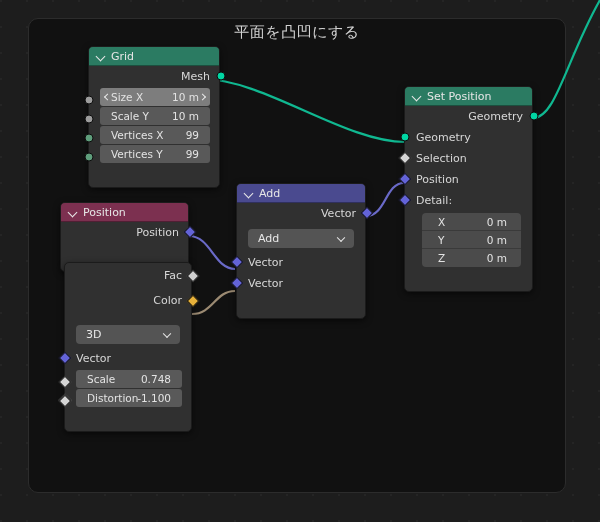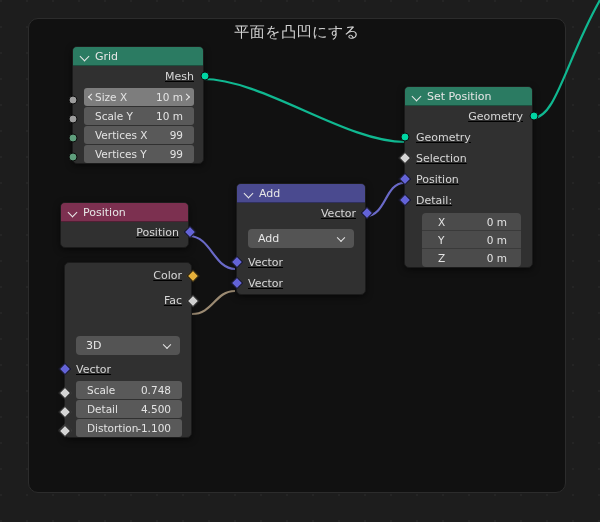--- a/index.html
+++ b/index.html
@@ -62,21 +62,21 @@
     width: 11px; height: 11px; margin-right: 4px;
     display: inline-block; position: relative; flex: none;
   }
   .node-header .chev::before {
     content: ""; position: absolute; left: 1px; top: 2px;
     width: 6px; height: 6px;
     border-left: 1.4px solid #e8e8e8;
     border-bottom: 1.4px solid #e8e8e8;
     transform: rotate(-45deg);
   }
-  .node-body { position: relative; padding-bottom: 0; text-decoration: underline; }
+  .node-body { position: relative; padding-bottom: 24px; }
 
   .hdr-teal   { background: #2b7b62; }
   .hdr-blue   { background: #4a4a8f; }
   .hdr-maroon { background: #7c3050; }
   .hdr-orange { background: #a35c28; }
 
   
   .out-row, .in-row {
     position: relative;
     height: 21px;
@@ -185,21 +185,21 @@
 
     <path d="M 533,118 C 556,118 566,60 600,0" stroke="#10b891" stroke-width="2.2" fill="none"></path>
 
     <path d="M 189,236 C 211,236 214,269 235,269" stroke="#6a6ac8" stroke-width="2.2" fill="none"></path>
 
     <path d="M 192,314 C 213,314 215,291 235,291" stroke="#9b8a72" stroke-width="2.2" fill="none"></path>
 
     <path d="M 366,216 C 386,216 385,183 404,183" stroke="#6a6ac8" stroke-width="2.2" fill="none"></path>
   </svg>
 
-  <div class="node" style="left:72px; top:46px; width:132px;">
+  <div class="node" style="left:88px; top:46px; width:132px;">
     <div class="node-header hdr-teal">
       <span class="chev"></span>
       <span class="label">Grid</span>
     </div>
     <div class="node-body">
       <div class="out-row">
         <span class="sock circle s-geo" style="left:132px; top:10px;"></span>
         <span class="label">Mesh</span>
       </div>
 
@@ -325,52 +325,48 @@
         <span class="sock diamond s-vec" style="left:129px; top:10px;"></span>
         <span class="label">Position</span>
       </div>
       <div class="spacer"></div>
     </div>
   </div>
 
   <div class="node" style="left:64px; top:262px; width:128px;">
     <div class="node-body">
       <div class="out-row" style="height:25px;">
+        <span class="sock diamond s-greyd" style="left:128px; top:13px;"></span>
+        <span class="label">Fac</span>
+      </div>
+      <div class="out-row" style="height:25px;">
         <span class="sock diamond s-col" style="left:128px; top:13px;"></span>
         <span class="label">Color</span>
       </div>
-      <div class="out-row" style="height:25px;">
-        <span class="sock diamond s-greyd" style="left:128px; top:13px;"></span>
-        <span class="label">Fac</span>
-      </div>
-
-      <div class="dropdown" style="margin-top:23px;">
+
+      <div class="dropdown" style="margin-top:12px;">
         <span class="dname">3D</span>
         <span class="dchev"></span>
       </div>
 
       <div class="in-row">
         <span class="sock diamond s-vec" style="left:0px; top:10px;"></span>
         <span class="label">Vector</span>
       </div>
 
       <div style="position:relative;">
         <span class="sock diamond-dot" style="left:0px; top:12px; background:#d5d5d5;"></span>
         <div class="field">
           <span class="fname">Scale</span>
           <span class="fval">0.748</span>
         </div>
       </div>
 
       <div style="position:relative;">
         <span class="sock diamond-dot" style="left:0px; top:12px; background:#d5d5d5;"></span>
-        <div class="field">
-          <span class="fname">Detail</span>
-          <span class="fval">4.500</span>
-        </div>
       </div>
 
       <div style="position:relative;">
         <span class="sock diamond-dot" style="left:0px; top:12px; background:#d5d5d5;"></span>
       </div>
 
       <div style="position:relative;">
         <span class="sock diamond-dot" style="left:0px; top:12px; background:#d5d5d5;"></span>
         <div class="field">
           <span class="fname">Distortion</span>

